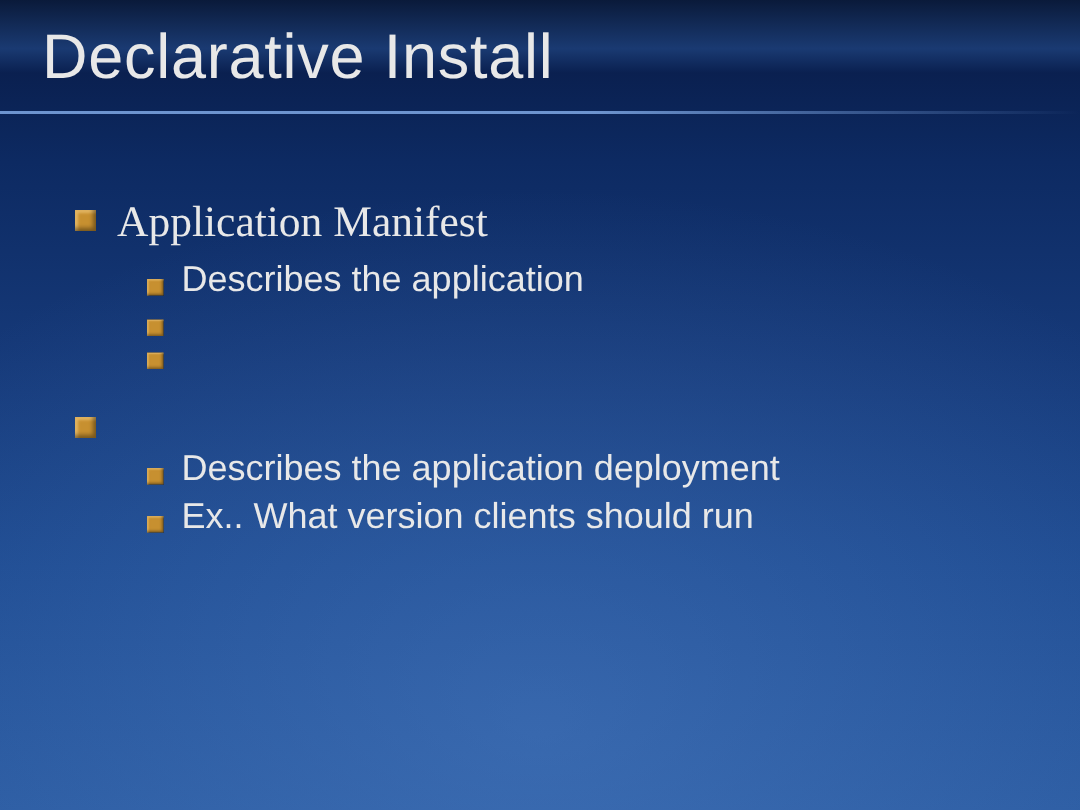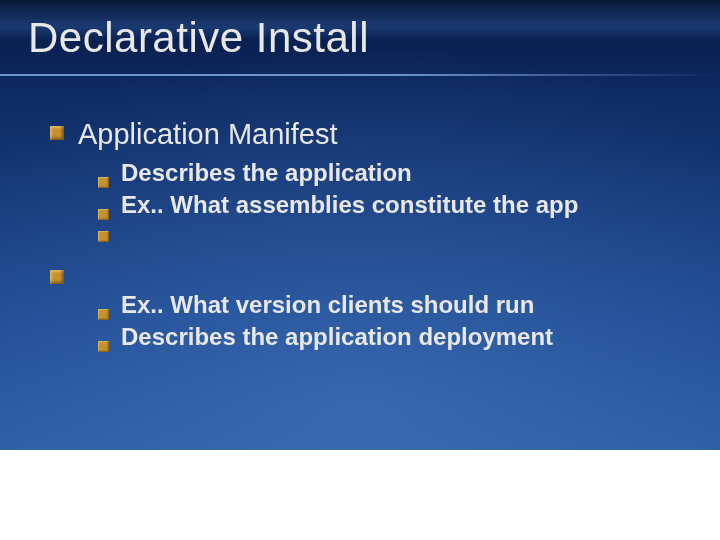--- a/index.html
+++ b/index.html
@@ -5,21 +5,21 @@
   html, body {
     margin: 0;
     padding: 0;
     width: 720px;
     height: 540px;
     overflow: hidden;
     font-family: Arial, Helvetica, sans-serif;
   }
   .slide {
     width: 720px;
-    height: 450px;
+    height: 540px;
     background:
       radial-gradient(ellipse 900px 600px at 50% 90%, rgba(90,140,210,0.35) 0%, rgba(10,30,70,0) 60%),
       linear-gradient(to bottom,
         #0a1a3a 0%,
         #1a3a72 6%,
         #0a2050 9%,
         #0d2a62 20%,
         #163a7a 45%,
         #1d4a90 70%,
         #2a5aa0 100%);
@@ -50,41 +50,41 @@
     position: absolute;
     top: 108px;
     left: 50px;
     right: 30px;
     color: #e8e8e8;
   }
   .level1 {
     display: flex;
     align-items: flex-start;
     margin-bottom: 6px;
-    margin-top: 8px;
+    margin-top: 22px;
+    font-family: Liberation Serif, serif;
   }
   .level1 .bullet {
     width: 14px;
     height: 14px;
     background: #c79030;
     margin-top: 10px;
     margin-right: 14px;
     flex-shrink: 0;
     box-shadow: inset -2px -2px 3px rgba(0,0,0,0.4), inset 2px 2px 2px rgba(255,220,150,0.5);
   }
   .level1 .text {
     font-size: 29px;
     line-height: 1.25;
   }
   .level2 {
     display: flex;
-    align-items: flex-end;
+    align-items: center;
     margin-left: 48px;
     margin-bottom: 2px;
-    font-weight: bold;
   }
   .level2 .bullet {
     width: 11px;
     height: 11px;
     background: #c79030;
     margin-top: 9px;
     margin-right: 12px;
     flex-shrink: 0;
     box-shadow: inset -1px -1px 2px rgba(0,0,0,0.4), inset 1px 1px 1px rgba(255,220,150,0.5);
   }
@@ -109,35 +109,34 @@
       <div class="level1">
         <div class="bullet"></div>
         <div class="text">Application Manifest</div>
       </div>
       <div class="level2">
         <div class="bullet"></div>
         <div class="text">Describes the application</div>
       </div>
       <div class="level2">
         <div class="bullet"></div>
-        <div class="text">Ex.. What assemblies constitute the app</div>
       </div>
       <div class="level2">
         <div class="bullet"></div>
       </div>
     </div>
 
     <div class="group">
       <div class="level1">
         <div class="bullet"></div>
       </div>
       <div class="level2">
         <div class="bullet"></div>
-        <div class="text">Ex.. What version clients should run</div>
+        <div class="text">Describes the application deployment</div>
       </div>
       <div class="level2">
         <div class="bullet"></div>
-        <div class="text">Describes the application deployment</div>
+        <div class="text">Ex.. What version clients should run</div>
       </div>
     </div>
 
   </div>
 </div>
 
 </body></html>

